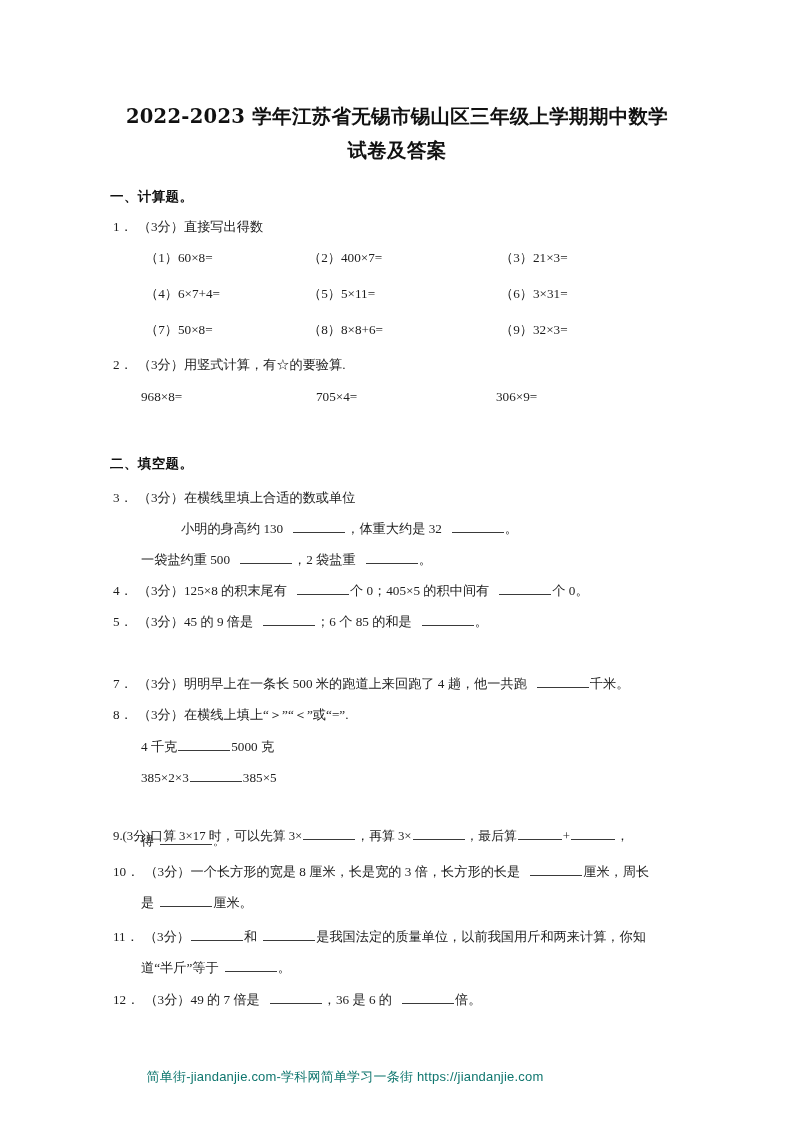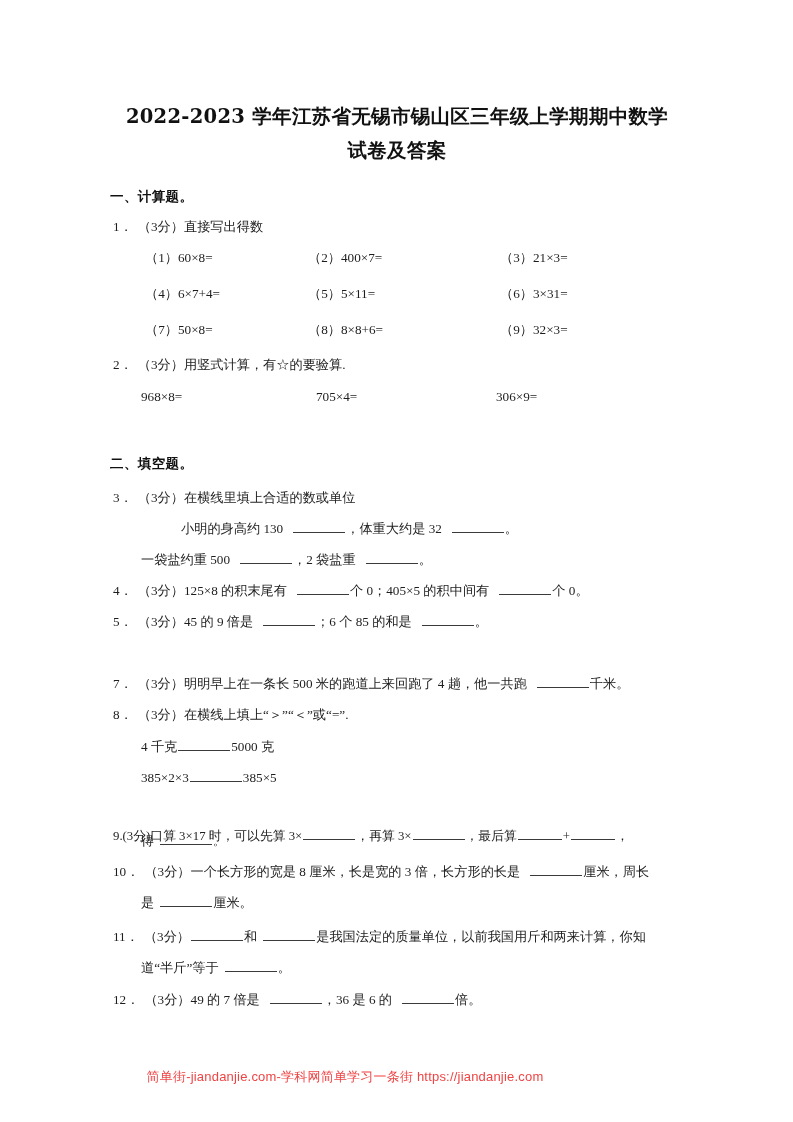--- a/index.html
+++ b/index.html
@@ -96,21 +96,21 @@
 
   
   .footer {
     position: absolute;
     left: 0;
     top: 1068px;
     width: 690px;
     text-align: center;
     font-family: "Liberation Sans", "DejaVu Sans", sans-serif;
     font-size: 13px;
-    color: #ef4444;
+    color: #0f766e;
     letter-spacing: 0.2px;
   }
 </style>
 </head>
 <body>
 
 <div class="page">
 
   <div class="doc-title">
     <div>2022-2023 学年江苏省无锡市锡山区三年级上学期期中数学</div>

